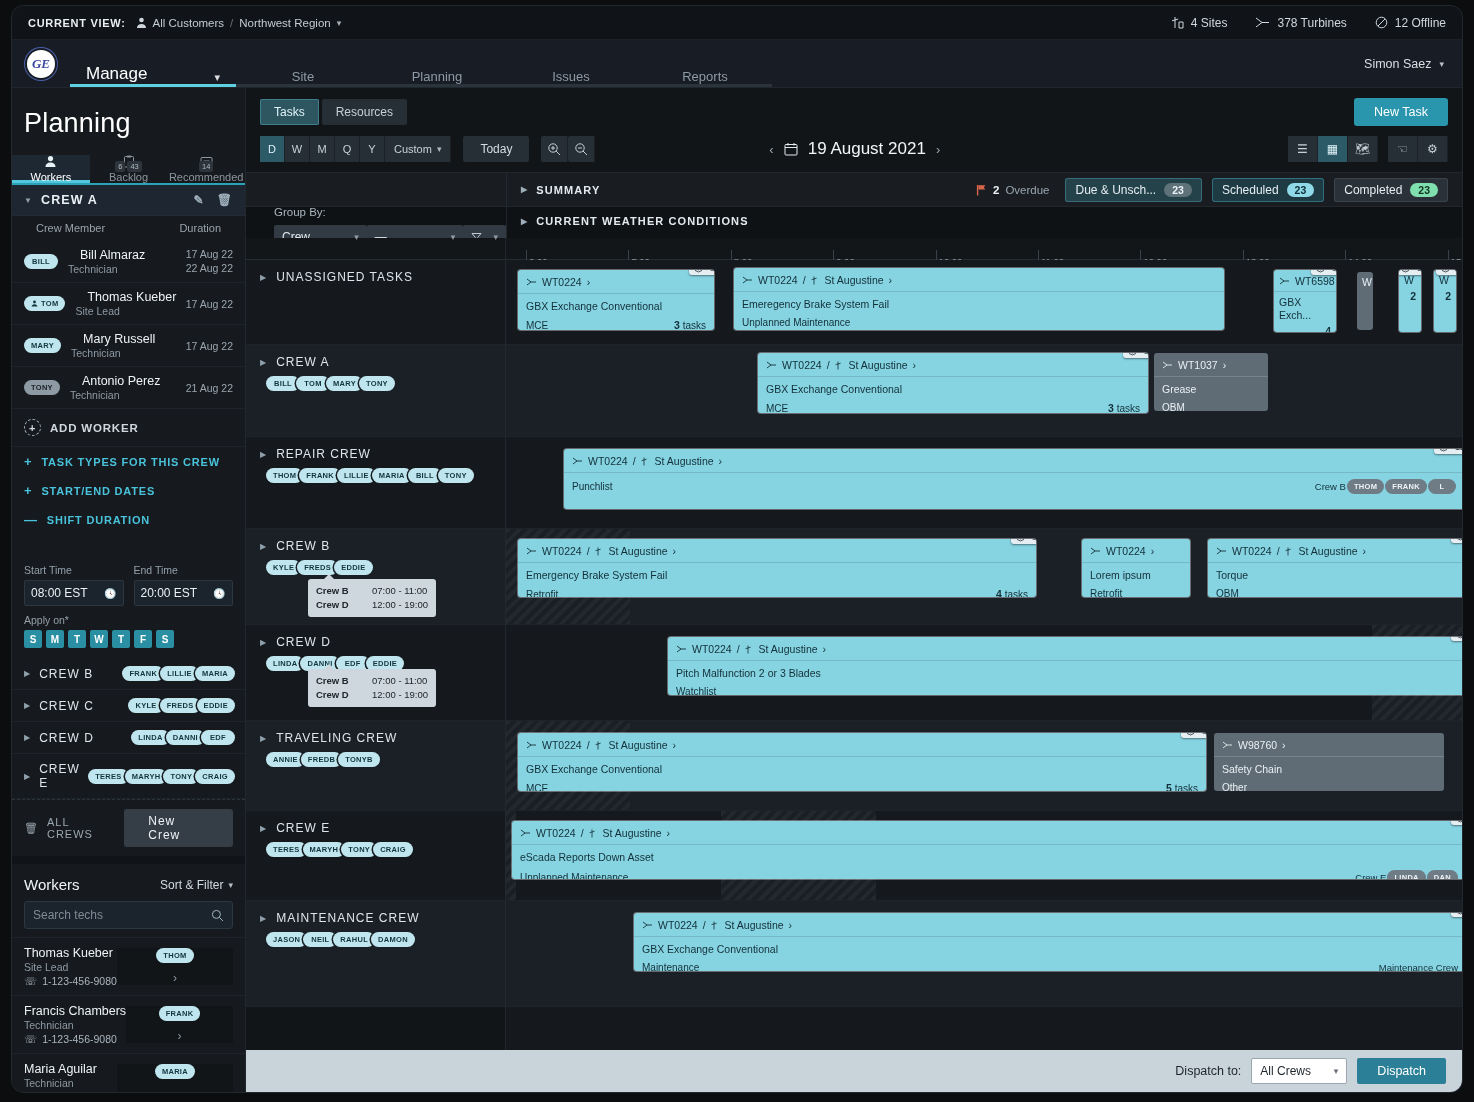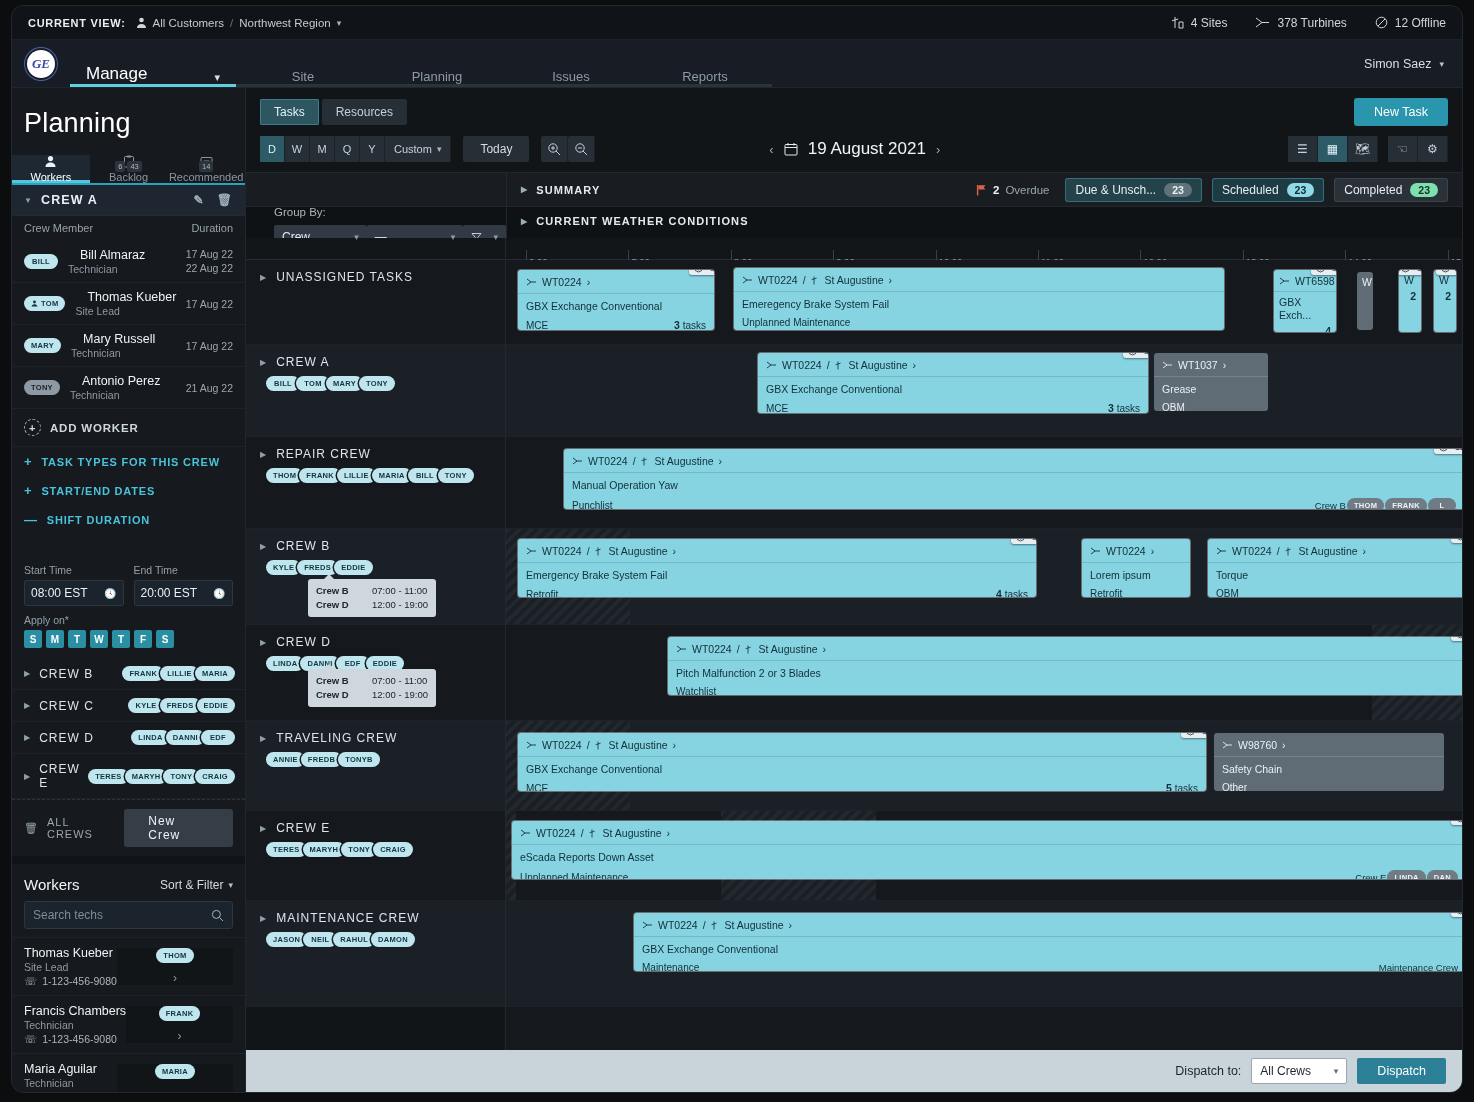--- a/index.html
+++ b/index.html
@@ -60,21 +60,21 @@
   .ltab{flex:1;position:relative;display:flex;flex-direction:column;align-items:center;justify-content:center;gap:3px;
         font-size:11px;color:#8b969f;cursor:pointer;}
   .ltab.active{background:#1d2833;color:#fff;box-shadow:inset 0 -3px 0 #53c7dd;}
   .ltab .ic{font-size:13px;line-height:1;}
   .ltab .bdg{position:absolute;top:6px;display:flex;gap:2px;}
   .bpill{background:#2d343c;color:#aeb9c2;font-size:7.5px;border-radius:2px;padding:1px 3px;}
   .crewhdr{display:flex;align-items:center;gap:8px;padding:8px 12px;background:#1d2631;font-size:12.5px;
            letter-spacing:1.1px;font-weight:700;color:#eaf1f5;border-bottom:1px solid #232a31;}
   .crewhdr .tri{font-size:8px;color:#8fa0ad;}
   .crewhdr .acts{margin-left:auto;display:flex;gap:12px;color:#9fb0bc;font-size:12px;}
-  .memhdr{display:flex;padding:6px 12px;font-size:11px;color:#97a3ad;}
+  .memhdr{display:flex;padding:6px 24px;font-size:11px;color:#97a3ad;}
   .memhdr .d{margin-left:auto;}
   .mem{display:flex;align-items:center;padding:7px 12px;border-bottom:1px solid #1e2329;}
   .chip{
     display:inline-flex;align-items:center;justify-content:center;gap:2px;
     border-radius:10px;padding:2px 7px;font-size:7.5px;font-weight:700;letter-spacing:.3px;
     background:#bfe6ef;color:#12343d;min-width:34px;height:15px;white-space:nowrap;
   }
   .chip.grey{background:#8d99a3;color:#1b2026;}
   .mem .info{margin-left:10px;}
   .mem .nm{font-size:12.5px;color:#eef3f6;margin-left:12px;}
@@ -976,21 +976,20 @@
                       <path d="M10 4H5M5 4L1 1M5 4L1 7" stroke="currentColor" stroke-width=".9" fill="none"></path>
                     </svg>
                     <span>WT0224</span>
                     <span>/</span>
                     <svg width="9" height="9" viewBox="0 0 9 9" style="flex:0 0 auto">
                       <path d="M3 8.5V3M3 3L.6 3.6M3 3l2.6-.8M3 3V.5" stroke="currentColor" stroke-width=".8" fill="none"></path>
                     </svg>
                     <span>St Augustine</span>
                     <span>›</span>
                   </div>
-                  <div class="cb">Manual Operation Yaw</div>
                   <div class="cf">
                     <span>Punchlist</span>
                     <span class="crewtag">
                       <span>Crew B</span>
                       <span class="chip">THOM</span>
                       <span class="chip">FRANK</span>
                       <span class="chip">L</span>
                     </span>
                   </div>
                   <div class="stackbdg">

